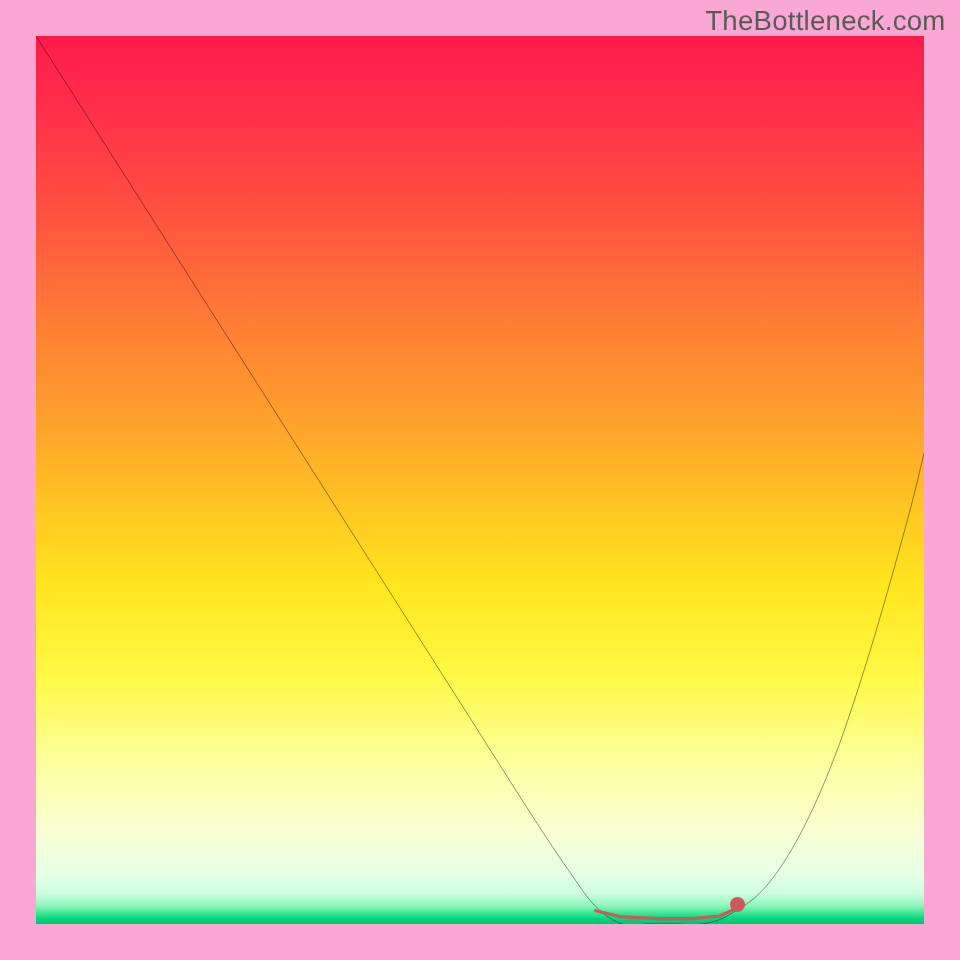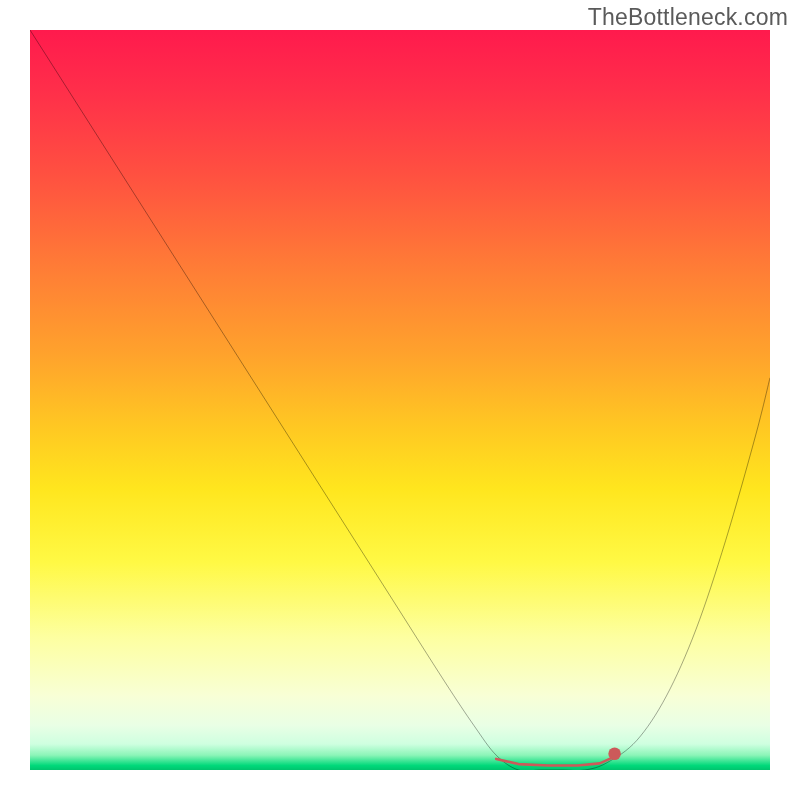--- a/index.html
+++ b/index.html
@@ -8,21 +8,21 @@
     width: 800px;
     height: 800px;
     background: #000;
     overflow: hidden;
     font-family: Arial, Helvetica, sans-serif;
   }
   .frame {
     position: relative;
     width: 800px;
     height: 800px;
-    background: #ffffff;
+    background: #f9a8d4;
   }
   .watermark {
     position: absolute;
     top: 4px;
     right: 12px;
     color: #5a5a5a;
     font-size: 23px;
     font-weight: 500;
     letter-spacing: 0.2px;
     z-index: 10;

